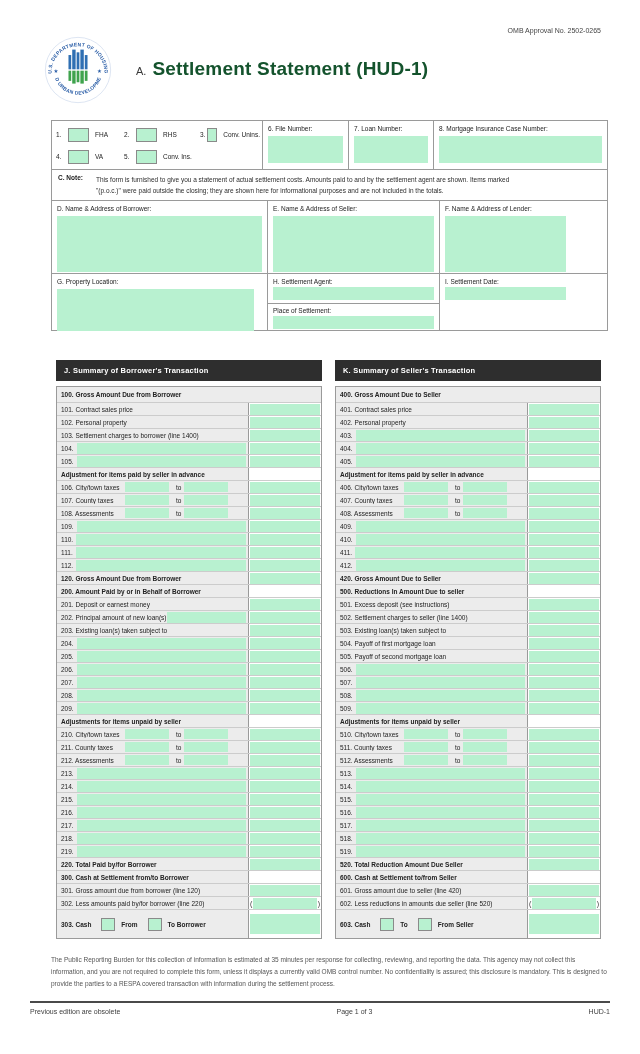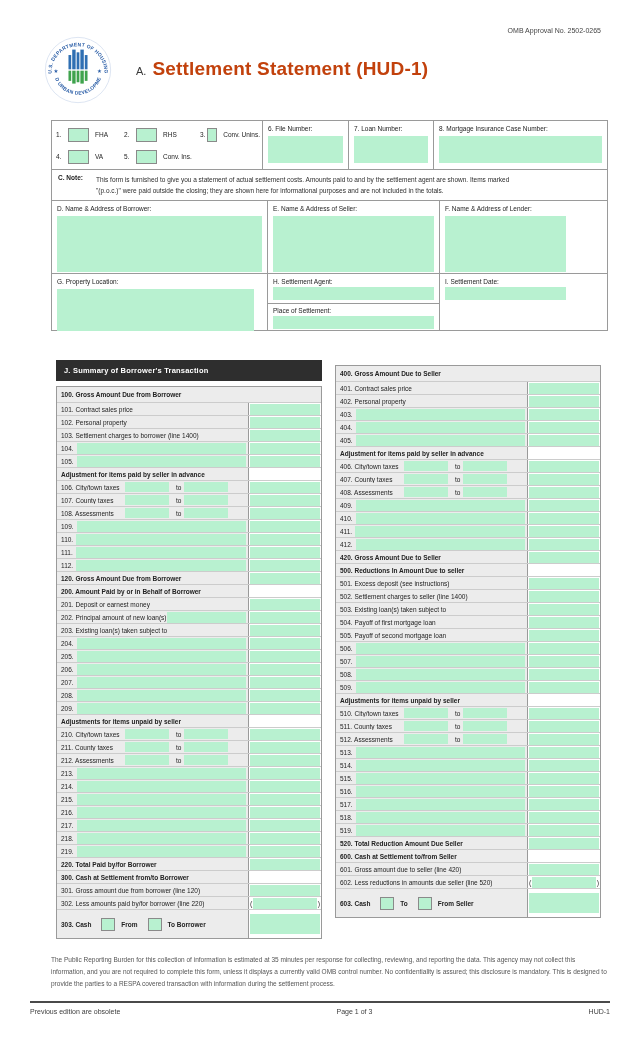--- a/index.html
+++ b/index.html
@@ -7,21 +7,21 @@
   .sheet {
     position:relative; width:640px; height:1054px; background:#ffffff;
     font-family:"Liberation Sans","DejaVu Sans",sans-serif; color:#222; overflow:hidden;
   }
   
   .omb { position:absolute; top:27px; right:39px; font-size:7px; color:#444; }
   .brand { position:absolute; top:36px; left:44px; display:flex; align-items:flex-start; }
   .logo { width:68px; height:68px; }
   .title-wrap { display:flex; align-items:baseline; margin-left:24px; margin-top:22px; }
   .title-prefix { font-size:11px; color:#3a3a3a; margin-right:6px; }
-  .page-title { font-size:19px; font-weight:bold; color:#c2410c; letter-spacing:.2px; }
+  .page-title { font-size:19px; font-weight:bold; color:#14532d; letter-spacing:.2px; }
   
   .bar { height:21px; background:#2e2e2e; color:#fff; font-size:7.5px; font-weight:bold;
          line-height:21px; padding-left:8px; letter-spacing:.2px; }
   
   .formbox { position:absolute; top:118px; left:51px; width:557px; }
   .fld { background:#b8f1d0; }
   .b-table { margin-top:2px; border:1px solid #9a9a9a; display:flex; height:50px; background:#fff; }
   .b-types { width:210px; padding:5px 2px 0 4px; }
   .b-types-row { display:flex; align-items:center; height:17px; margin-bottom:5px; }
   .loan-item { display:flex; align-items:center; }
@@ -579,20 +579,21 @@
               <div class="chk"></div>
               <span class="opt">To Borrower</span>
             </div>
             <div class="amtc">
               <div class="fld"></div>
             </div>
           </div>
         </div>
     </div>
     <div class="jk-col">
+      <div class="bar">K. Summary of Seller's Transaction</div>
       <div class="tbl">
           <div class="trow t-header">
             <div class="lblc">
               <span class="txt">400. Gross Amount Due to Seller</span>
             </div>
           </div>
           <div class="trow t-item">
             <div class="lblc">
               <span class="txt">401. Contract sales price</span>
             </div>

